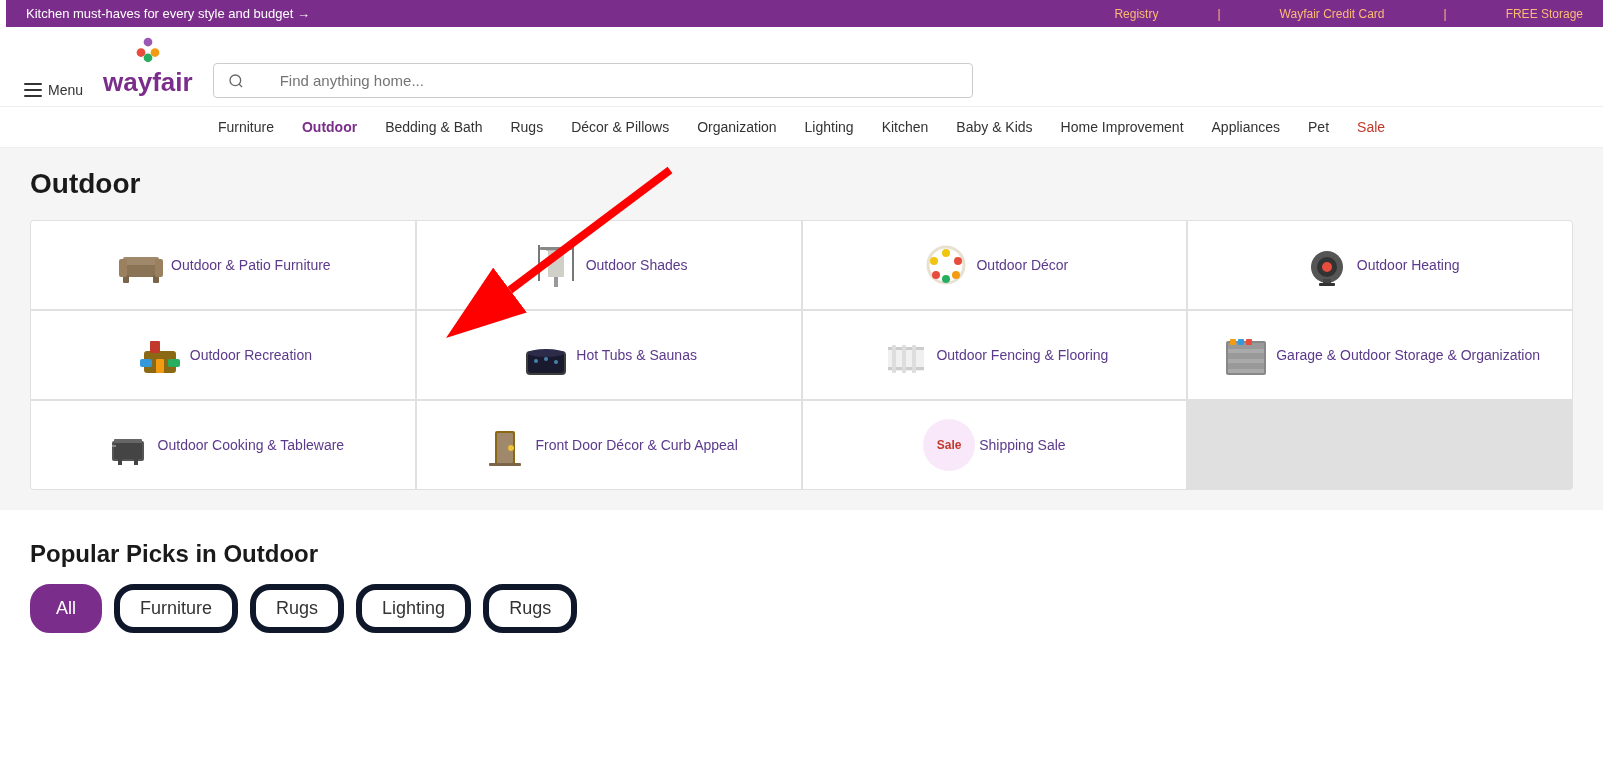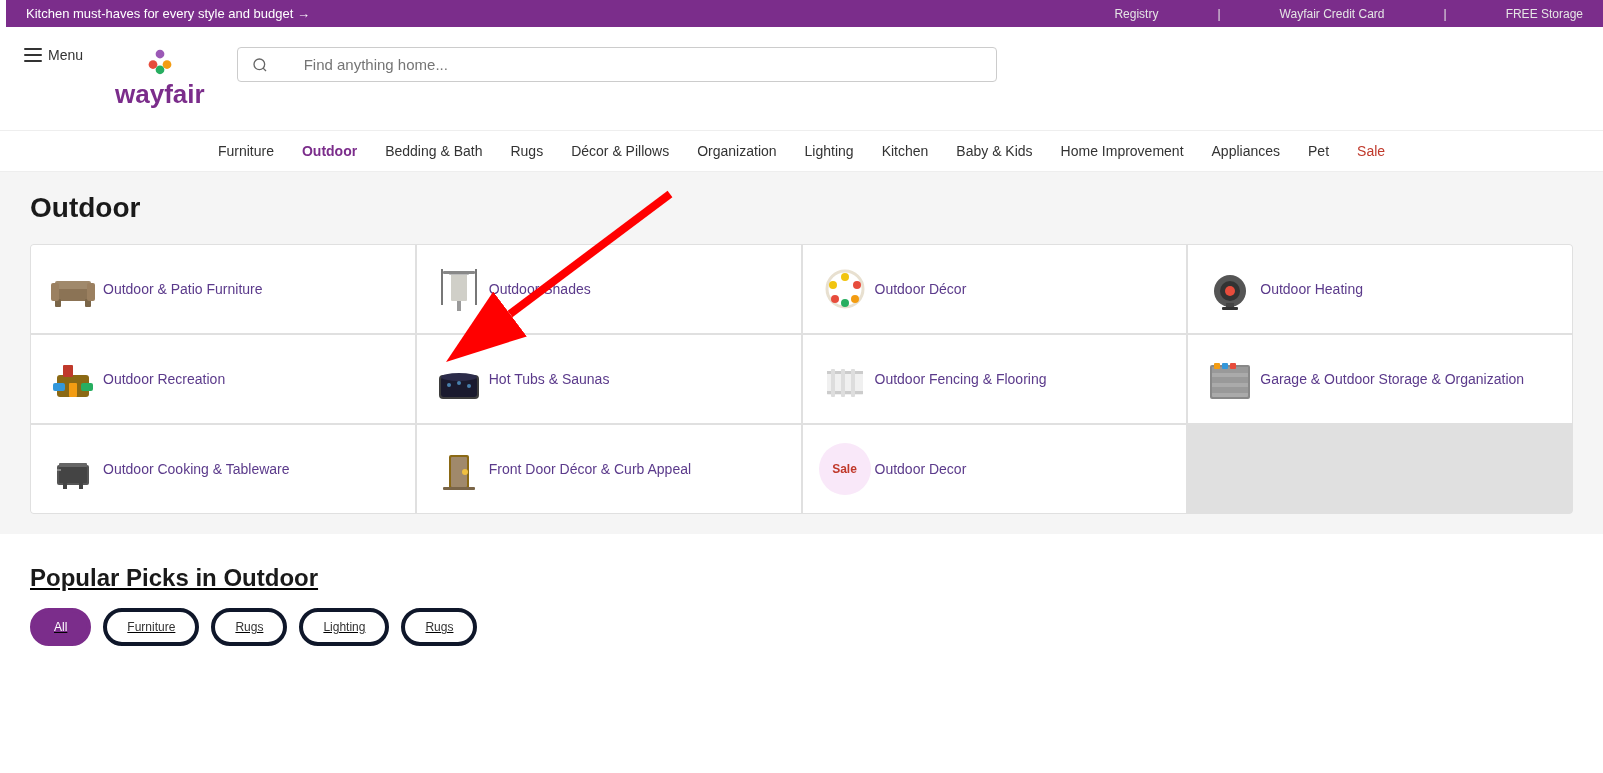--- a/index.html
+++ b/index.html
@@ -15,28 +15,28 @@
       display: flex;
       justify-content: space-between;
       align-items: center;
       margin-left: 6px;
     }
     .top-banner-links {
       display: flex;
       gap: 12px;
       font-size: 12px;
     }
-    .top-banner-links span { color: #e5e5e5; padding-left: 47px; }
+    .top-banner-links span { color: #fdba74; padding-left: 47px; }
 
     
     .header {
       display: flex;
-      align-items: flex-start;
-      padding: 20px 24px;
-      gap: 32px;
+      align-items: flex-end;
+      padding: 8px 24px;
+      gap: 20px;
       border-bottom: 1px solid #eee;
     }
     .menu-btn {
       display: flex;
       align-items: center;
       gap: 6px;
       cursor: pointer;
       font-size: 14px;
       color: #333;
       background: none;
@@ -134,20 +134,21 @@
     }
     .category-item {
       background: #fff;
       display: flex;
       align-items: center;
       gap: 4px;
       padding: 18px 16px;
       cursor: pointer;
       transition: background 0.15s;
       min-height: 88px;
+      justify-content: center;
     }
     .category-img {
       width: 52px;
       height: 52px;
       flex-shrink: 0;
       display: flex;
       align-items: center;
       justify-content: center;
       font-size: 28px;
     }
@@ -168,38 +169,37 @@
       font-size: 12px;
       font-weight: 700;
       color: #c0392b;
       flex-shrink: 0;
     }
 
     
     .popular-section {
       padding: 30px 30px 20px;
       background: #fff;
-      text-decoration: underline;
     }
     .popular-title {
       font-size: 24px;
       font-weight: 700;
       color: #1a1a1a;
       margin-bottom: 16px;
     }
     .filter-row {
       display: flex;
       gap: 12px;
     }
     .filter-btn {
       padding: 8px 20px;
       border-radius: 20px;
-      border: 4px solid #0f172a;
+      border: 6px solid #0f172a;
       background: #fff;
-      font-size: 12px;
+      font-size: 18px;
       cursor: pointer;
       color: #333;
     }
     .filter-btn.active {
       background: #7b2d8b;
       color: white;
       border-color: #7b2d8b;
     }
   </style>
 </head>
@@ -413,21 +413,21 @@
               <circle cx="30" cy="27" r="3" fill="#f0c040"></circle>
               <rect x="8" y="42" width="32" height="3" rx="1" fill="#7A6548"></rect>
             </svg>
         </div>
         <span class="category-label">Front Door Décor &amp; Curb Appeal</span>
       </div>
 
 
       <div class="category-item">
         <div class="sale-circle">Sale</div>
-        <span class="category-label">Outdoor Decor</span>
+        <span class="category-label">Shipping Sale</span>
       </div>
     </div>
   </div>
 </div>
 
 <div class="popular-section">
   <h2 class="popular-title">Popular Picks in Outdoor</h2>
   <div class="filter-row">
     <button class="filter-btn active">All</button>
     <button class="filter-btn">Furniture</button>

